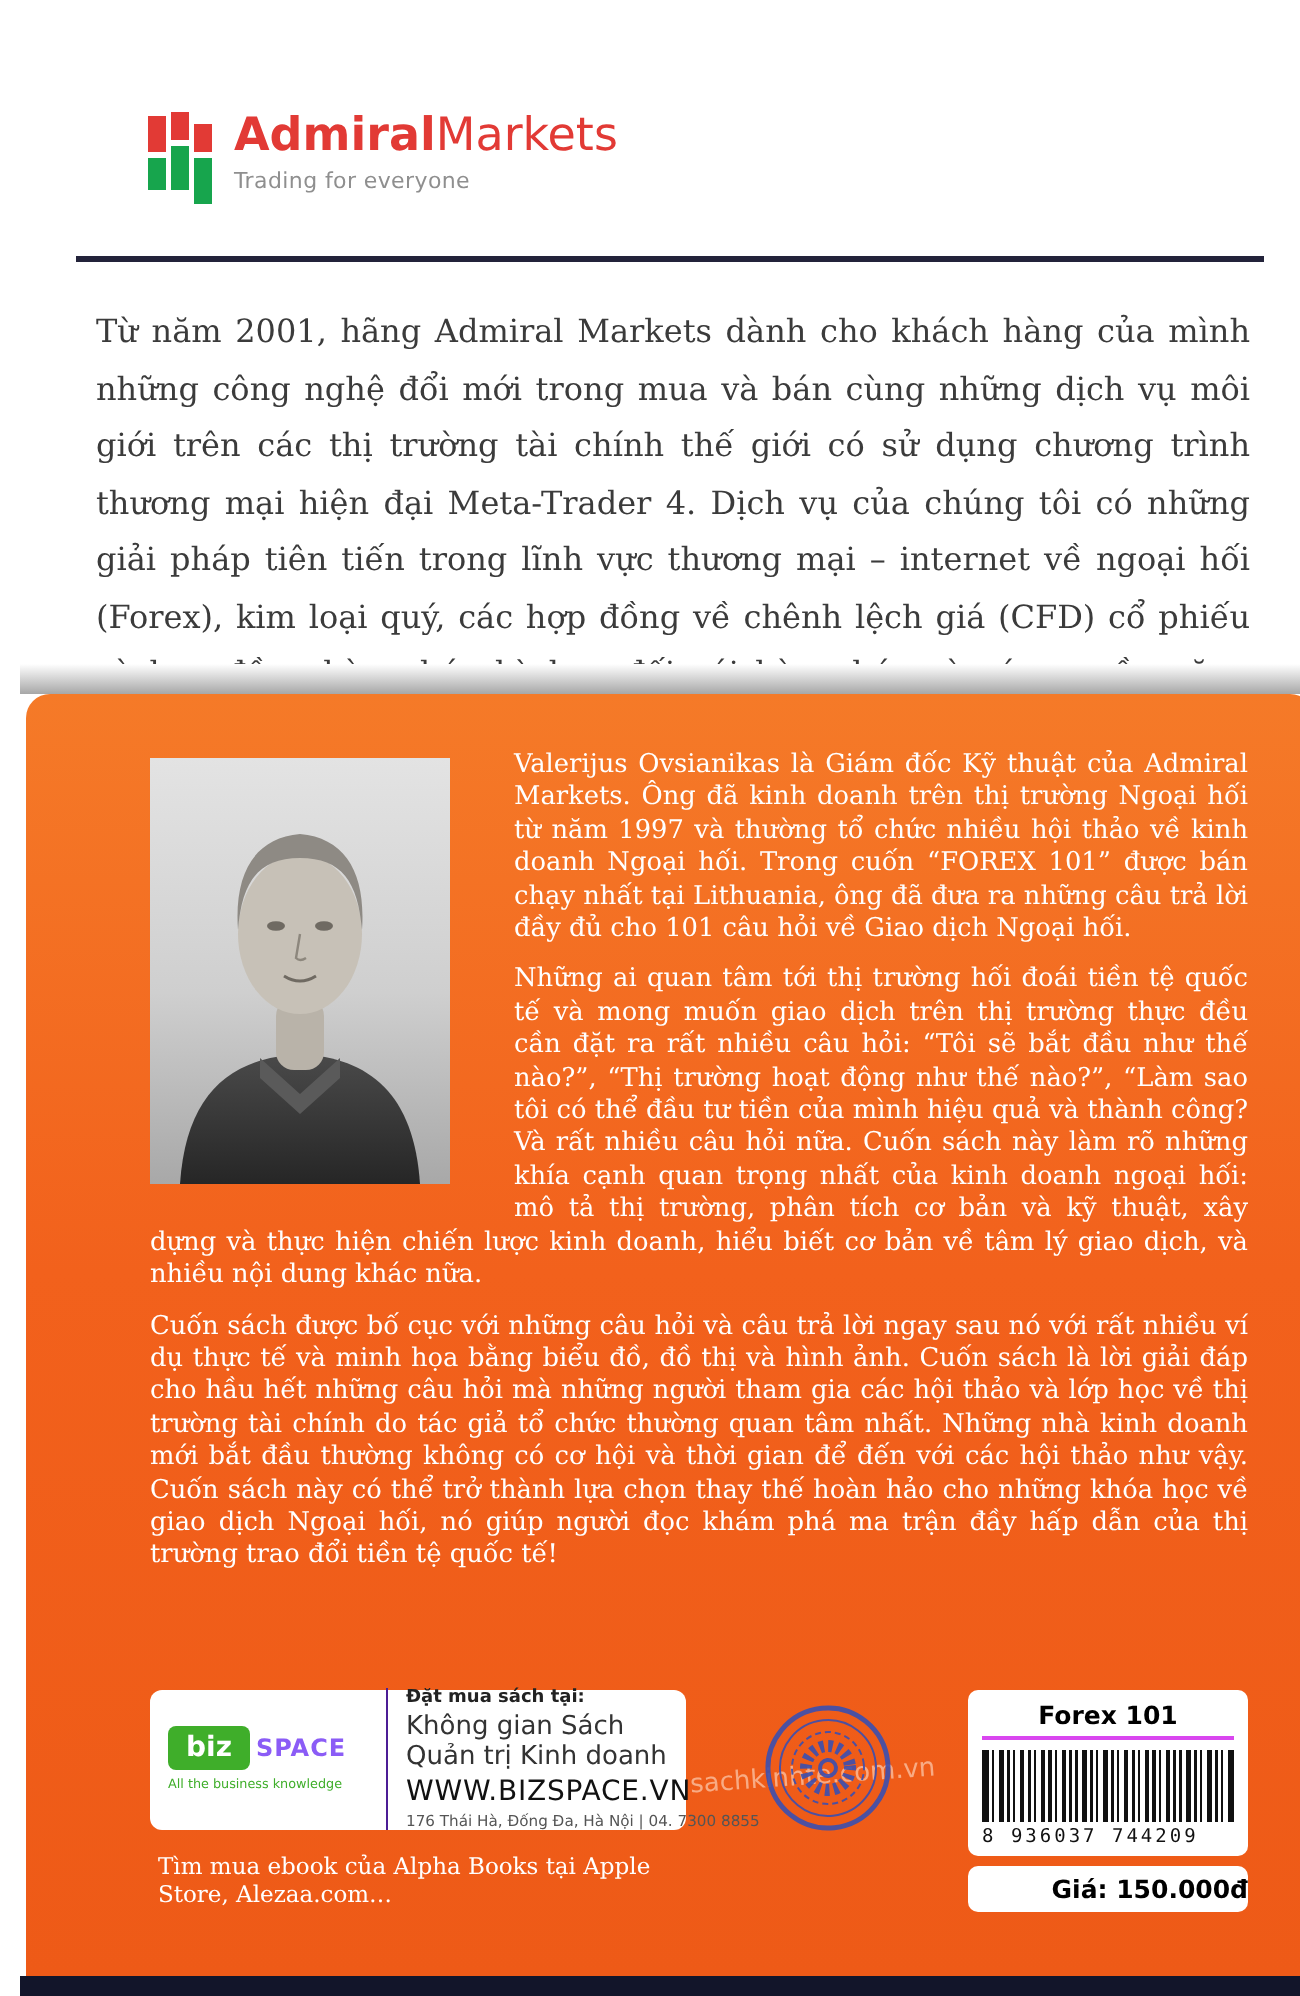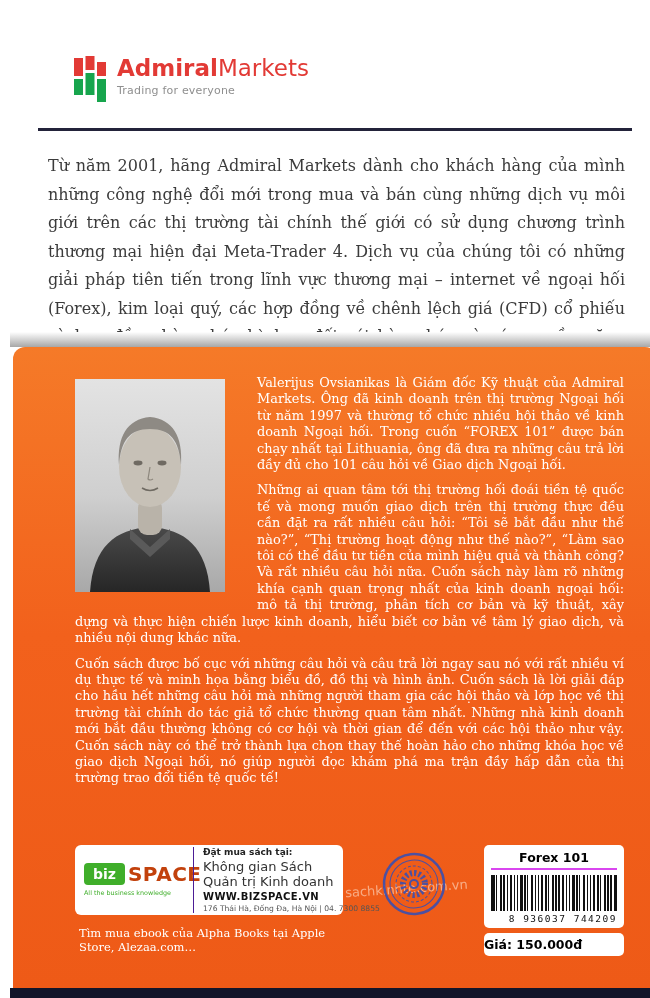--- a/index.html
+++ b/index.html
@@ -34,45 +34,45 @@
   .bp{font-size:12.9px;line-height:16.4px;text-align:justify;margin:0 0 9px;color:#fff;}
   .full{clear:left;}
 
   
   .bottom-row{display:flex;align-items:flex-start;margin-top:58px;}
   .left-col{width:268px;flex:none;}
   .buy-box{background:#fff;border-radius:6px;display:flex;align-items:center;gap:9px;padding:7px 9px;height:56px;color:#333;}
   .biz-logo{width:100px;flex:none;}
   .biz-row{display:flex;align-items:center;gap:3px;}
   .biz-sq{background:#3fae2a;color:#fff;font-family:"DejaVu Sans",sans-serif;font-weight:700;font-size:14px;padding:4px 9px;border-radius:4px;line-height:1;}
-  .space-txt{color:#c2410c;font-family:"DejaVu Sans",sans-serif;font-weight:700;font-size:20px;letter-spacing:.5px;}
+  .space-txt{color:#8b5cf6;font-family:"DejaVu Sans",sans-serif;font-weight:700;font-size:12px;letter-spacing:.5px;}
   .biz-tag{font-family:"DejaVu Sans",sans-serif;font-size:6.4px;color:#3fae2a;margin-top:3px;}
   .buy-info{border-left:1px solid #4c1d95;padding-left:9px;font-family:"DejaVu Sans",sans-serif;min-width:0;}
   .l1{font-size:9px;font-weight:700;color:#222;}
   .l2{font-size:13px;color:#333;margin-top:2px;}
-  .l3{font-size:10px;font-weight:700;color:#111;margin-top:2px;letter-spacing:.4px;}
+  .l3{font-size:14px;font-weight:400;color:#111;margin-top:2px;letter-spacing:.4px;}
   .l4{font-size:7.6px;color:#555;margin-top:2px;white-space:nowrap;}
   .ebook{font-size:11.5px;color:#fff;margin-top:11px;padding-left:4px;}
 
   .center-col{position:relative;flex:1;display:flex;justify-content:center;padding-top:6px;}
   .stamp{transform:rotate(-6deg);opacity:.9;}
   .watermark{
     position:absolute;top:36px;left:2px;font-family:"DejaVu Sans",sans-serif;
     font-size:13px;color:rgba(255,236,222,.55);transform:rotate(-4deg);white-space:nowrap;
   }
 
   .right-col{width:140px;flex:none;}
   .barcode-box{background:#fff;border-radius:5px;padding:5px 7px 4px;color:#111;}
   .bc-title{font-family:"DejaVu Sans",sans-serif;font-weight:700;font-size:12.5px;text-align:center;padding-bottom:3px;border-bottom:2px solid #d946ef;margin-bottom:5px;color:#000;}
   .bc-bars{
     height:36px;border-left:2px solid #111;border-right:2px solid #111;
     background:repeating-linear-gradient(90deg,#111 0 1.6px,#fff 1.6px 3.1px,#111 3.1px 4.2px,#fff 4.2px 6.6px,#111 6.6px 8.8px,#fff 8.8px 10.4px);
   }
-  .bc-num{font-family:"DejaVu Sans Mono",monospace;font-size:9.5px;text-align:right;letter-spacing:1.5px;margin-top:2px;color:#111;}
-  .price{background:#fff;border-radius:5px;margin-top:5px;text-align:left;font-family:"DejaVu Sans",sans-serif;font-weight:700;font-size:12.5px;color:#000;padding:4px 0;}
+  .bc-num{font-family:"DejaVu Sans Mono",monospace;font-size:9.5px;text-align:left;letter-spacing:1.5px;margin-top:2px;color:#111;}
+  .price{background:#fff;border-radius:5px;margin-top:5px;text-align:right;font-family:"DejaVu Sans",sans-serif;font-weight:700;font-size:12.5px;color:#000;padding:4px 0;}
 
   .bottom-bar{height:10px;background:#12152a;}
 </style>
 </head>
 <body>
 
 <div class="page">
 
   <header class="top">
     <div class="logo-row">

